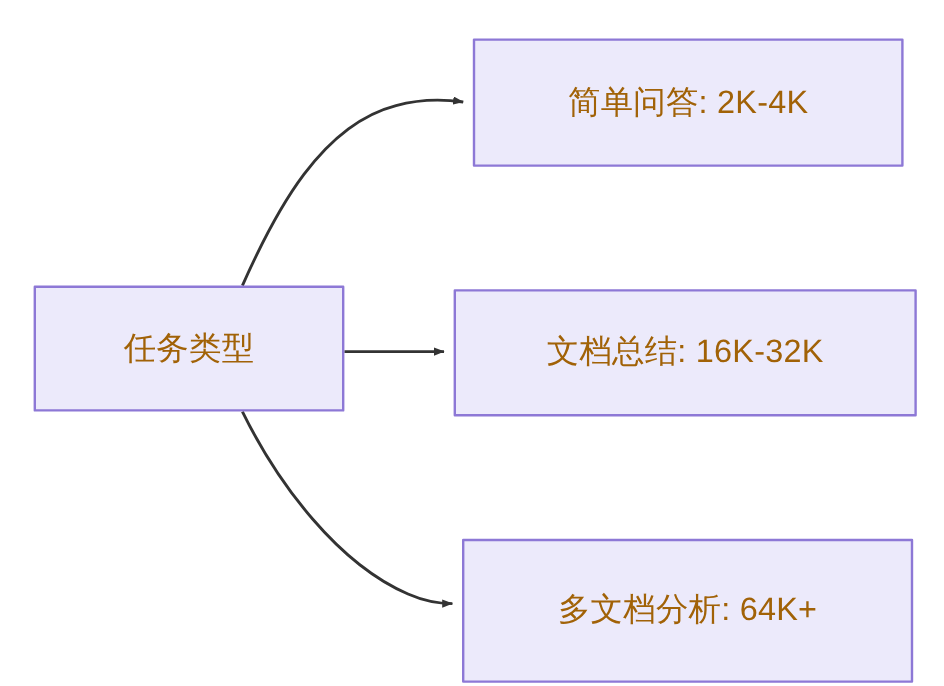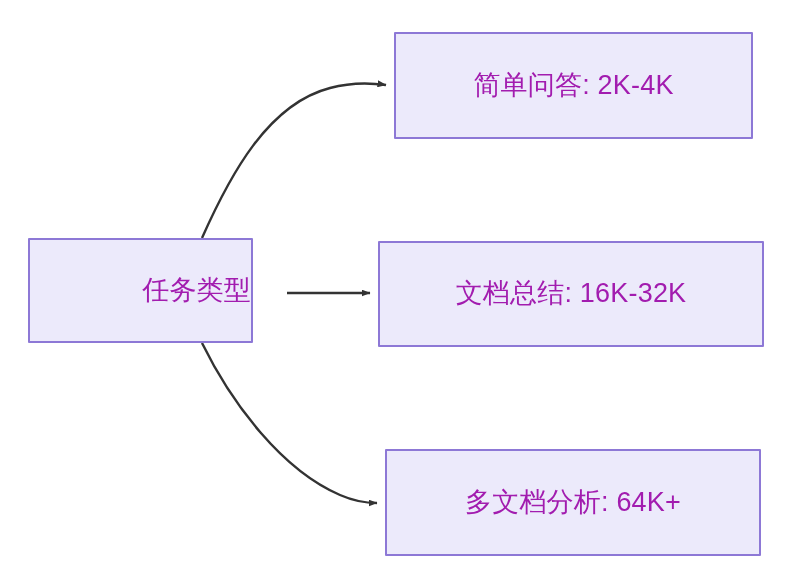--- a/index.html
+++ b/index.html
@@ -28,54 +28,53 @@
   }
   .node {
     position: absolute;
     box-sizing: border-box;
     background: #ECEAFB;
     border: 2px solid #8D78D6;
     border-radius: 1px;
     display: flex;
     align-items: center;
     justify-content: center;
-    color: #a21caf;
+    color: #a16207;
     font-size: 27px;
     line-height: 1.25;
     letter-spacing: 0.2px;
     white-space: nowrap;
   }
   .node-label {
     display: block;
     text-align: center;
   }
   #node-root {
     left: 28px;
     top: 238px;
-    width: 225px;
+    width: 259px;
     height: 105px;
-    justify-content: flex-end;
   }
   #node-simple-qa {
     left: 394px;
     top: 32px;
     width: 359px;
     height: 107px;
   }
   #node-doc-summary {
     left: 378px;
     top: 241px;
     width: 386px;
     height: 106px;
   }
   #node-multi-doc {
     left: 385px;
     top: 449px;
     width: 376px;
-    height: 107px;
+    height: 120px;
   }
 </style>
 </head>
 <body>
 
 <div id="canvas">
 
   <svg id="edge-layer" viewBox="0 0 787 572" width="787" height="572" xmlns="http://www.w3.org/2000/svg">
     <defs>
       <marker id="arrowhead" markerWidth="9" markerHeight="7" refX="8.5" refY="3.5" orient="auto" markerUnits="userSpaceOnUse">

